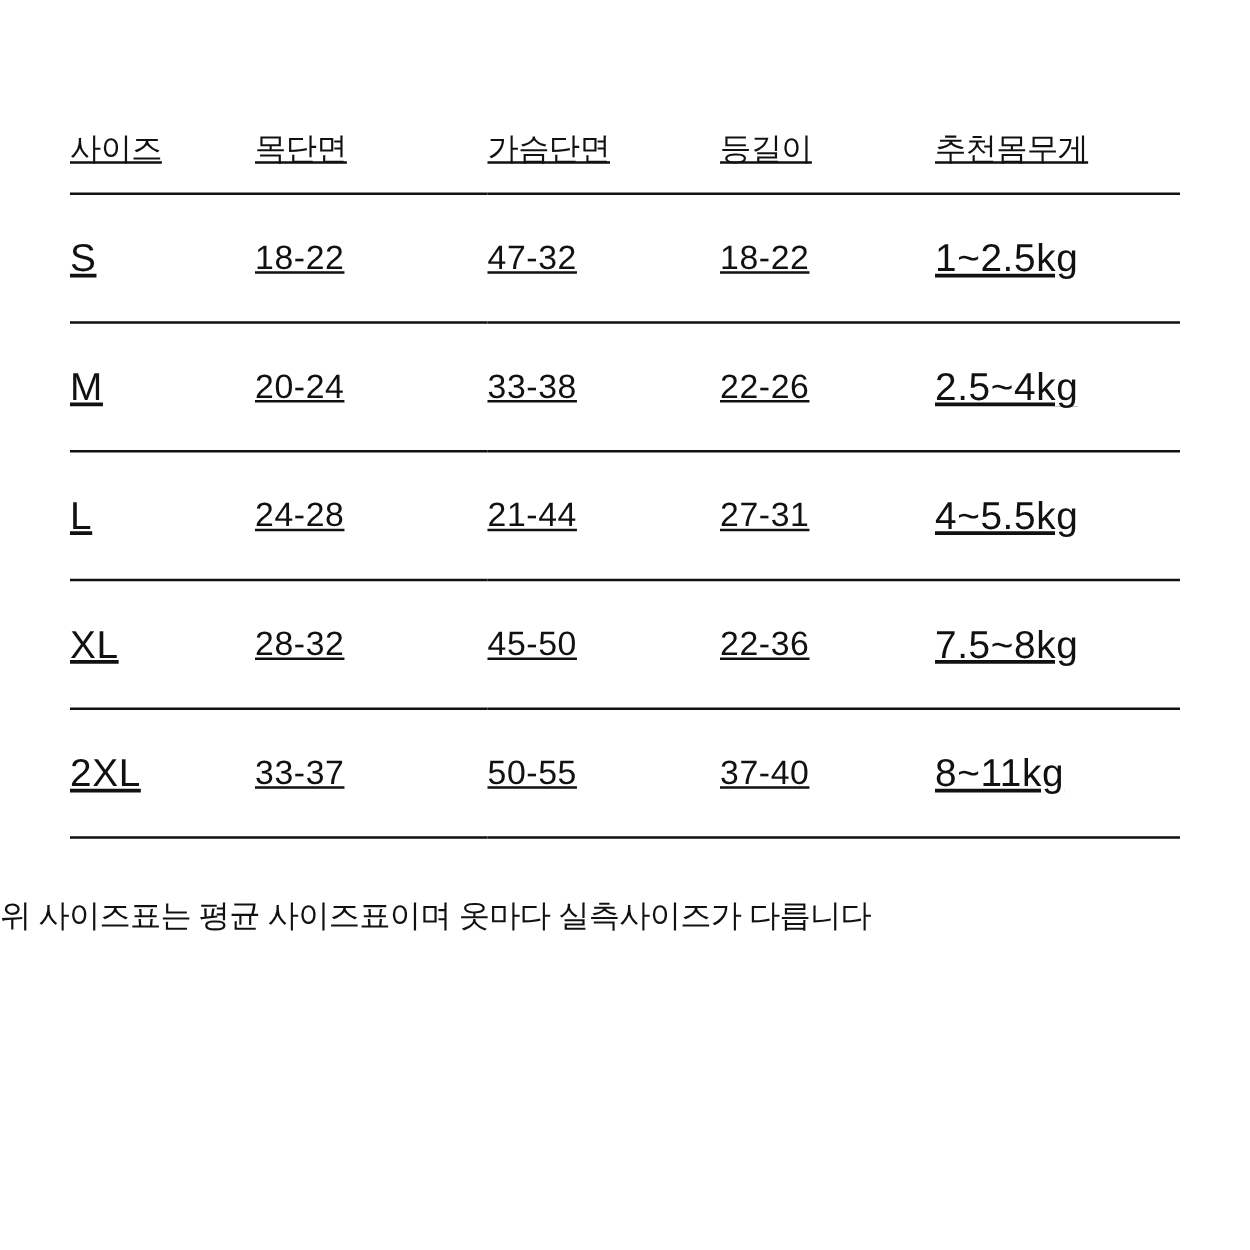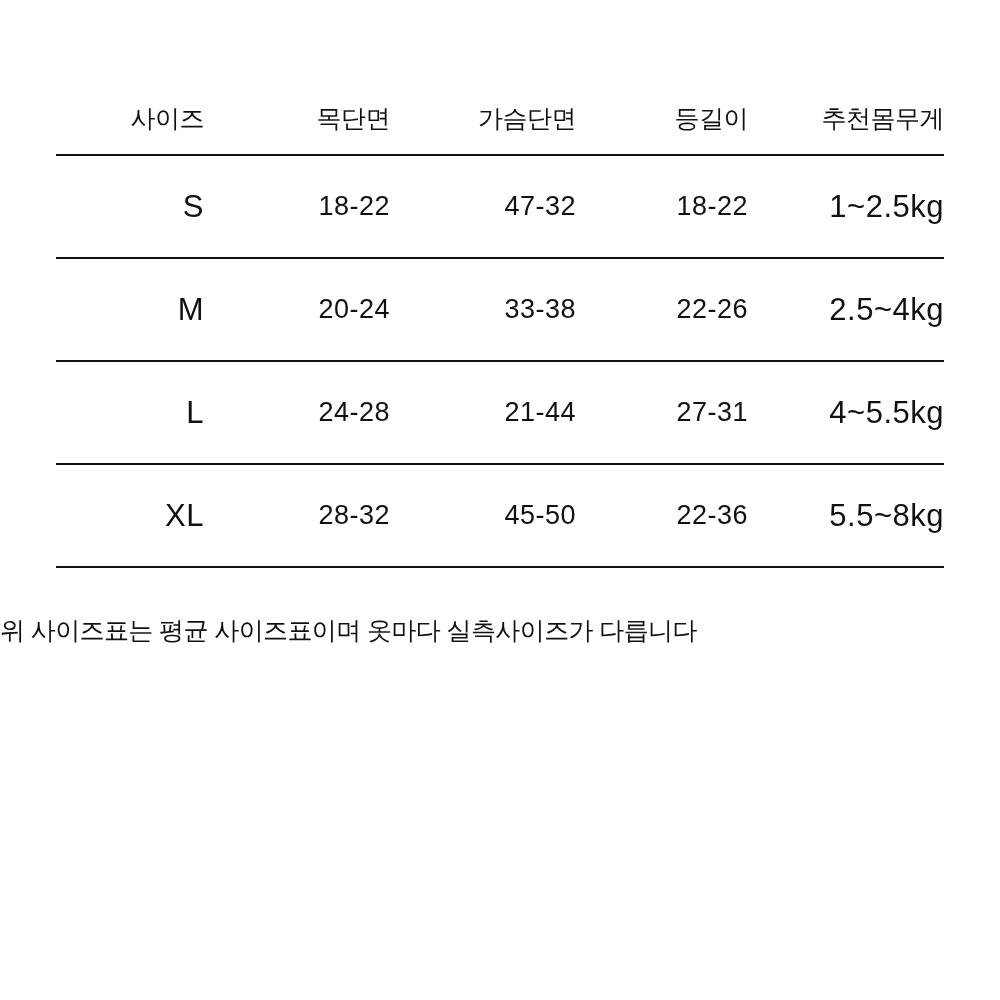--- a/index.html
+++ b/index.html
@@ -25,24 +25,25 @@
   .table-wrap {
     margin: 82px 56px 0 56px;
   }
   table.size-table {
     width: 888px;
     border-collapse: collapse;
     table-layout: fixed;
   }
   table.size-table th,
   table.size-table td {
-    text-align: right;
+    text-align: left;
     vertical-align: middle;
     padding: 0;
     border: none;
+    text-decoration: underline;
   }
   thead th {
     font-size: 25px;
     font-weight: 400;
     height: 72px;
     color: #111111;
     letter-spacing: -0.5px;
   }
   thead tr {
     border-bottom: 2px solid #111111;
@@ -124,21 +125,28 @@
           <td class="measure-col">24-28</td>
           <td class="measure-col">21-44</td>
           <td class="measure-col">27-31</td>
           <td class="weight-col">4~5.5kg</td>
         </tr>
         <tr>
           <td class="size-col">XL</td>
           <td class="measure-col">28-32</td>
           <td class="measure-col">45-50</td>
           <td class="measure-col">22-36</td>
-          <td class="weight-col">5.5~8kg</td>
+          <td class="weight-col">7.5~8kg</td>
+        </tr>
+        <tr>
+          <td class="size-col">2XL</td>
+          <td class="measure-col">33-37</td>
+          <td class="measure-col">50-55</td>
+          <td class="measure-col">37-40</td>
+          <td class="weight-col">8~11kg</td>
         </tr>
       </tbody>
     </table>
   </div>
 
   <div class="notes">
     <div class="note-line">위 사이즈표는 평균 사이즈표이며 옷마다 실측사이즈가 다릅니다</div>
   </div>
 
 </div>

